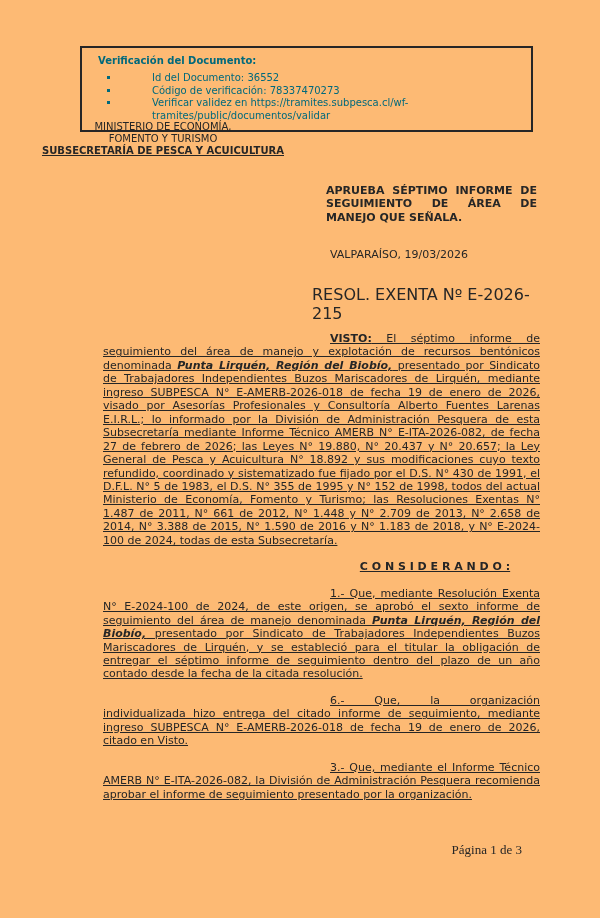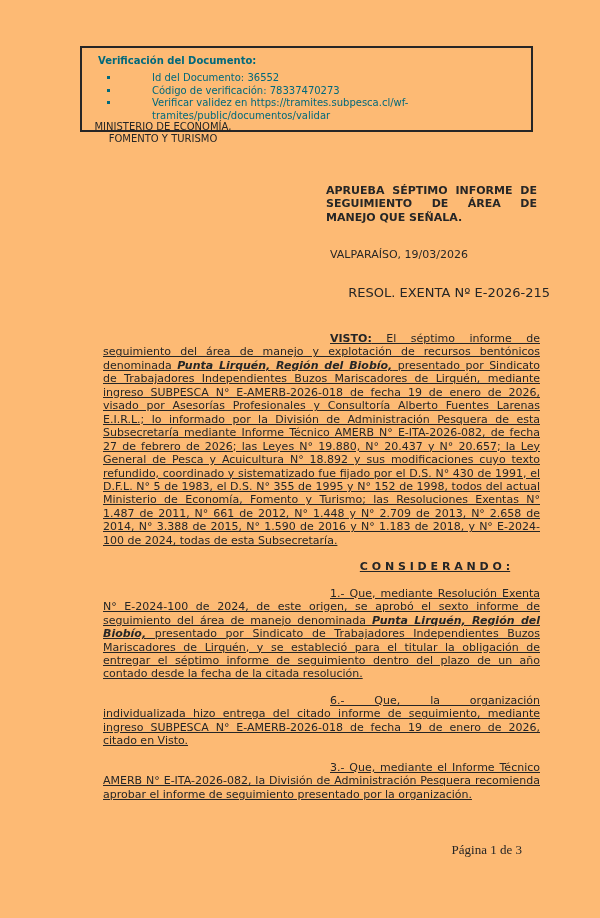--- a/index.html
+++ b/index.html
@@ -40,23 +40,22 @@
   .subject{
     position:absolute;left:326px;top:184px;width:211px;
     font-size:11px;line-height:13.4px;font-weight:bold;
     text-align:justify;
   }
   .place-date{
     position:absolute;left:330px;top:248px;width:211px;
     font-size:11px;
   }
   .resol{
-    position:absolute;left:330px;top:285px;width:220px;
-    font-size:13px;
-    text-align:right;
+    position:absolute;left:312px;top:285px;width:220px;
+    font-size:16px;
   }
   
   .doc-body{
     position:absolute;left:103px;top:320px;width:437px;
     font-size:11px;line-height:13.45px;text-align:justify;
   }
   .doc-body p{margin:12px 0 13px 0;text-indent:227px;text-decoration:underline;}
   .b{font-weight:bold;}
   .bi{font-weight:bold;font-style:italic;}
   .considerando-heading{
@@ -81,20 +80,21 @@
     <ul class="verif-list">
       <li>Id del Documento: 36552</li>
       <li>Código de verificación: 78337470273</li>
       <li>Verificar validez en https://tramites.subpesca.cl/wf-tramites/public/documentos/validar</li>
     </ul>
   </div>
 
   <div class="letterhead">
     <div>MINISTERIO DE ECONOMÍA,</div>
     <div>FOMENTO Y TURISMO</div>
+    <div class="subsec">SUBSECRETARÍA DE PESCA Y ACUICULTURA</div>
   </div>
 
   <div class="subject">APRUEBA SÉPTIMO INFORME DE SEGUIMIENTO DE ÁREA DE MANEJO QUE SEÑALA.</div>
 
   <div class="place-date">VALPARAÍSO, 19/03/2026</div>
 
   <div class="resol">RESOL. EXENTA Nº E-2026-215</div>
 
   <div class="doc-body">
 

